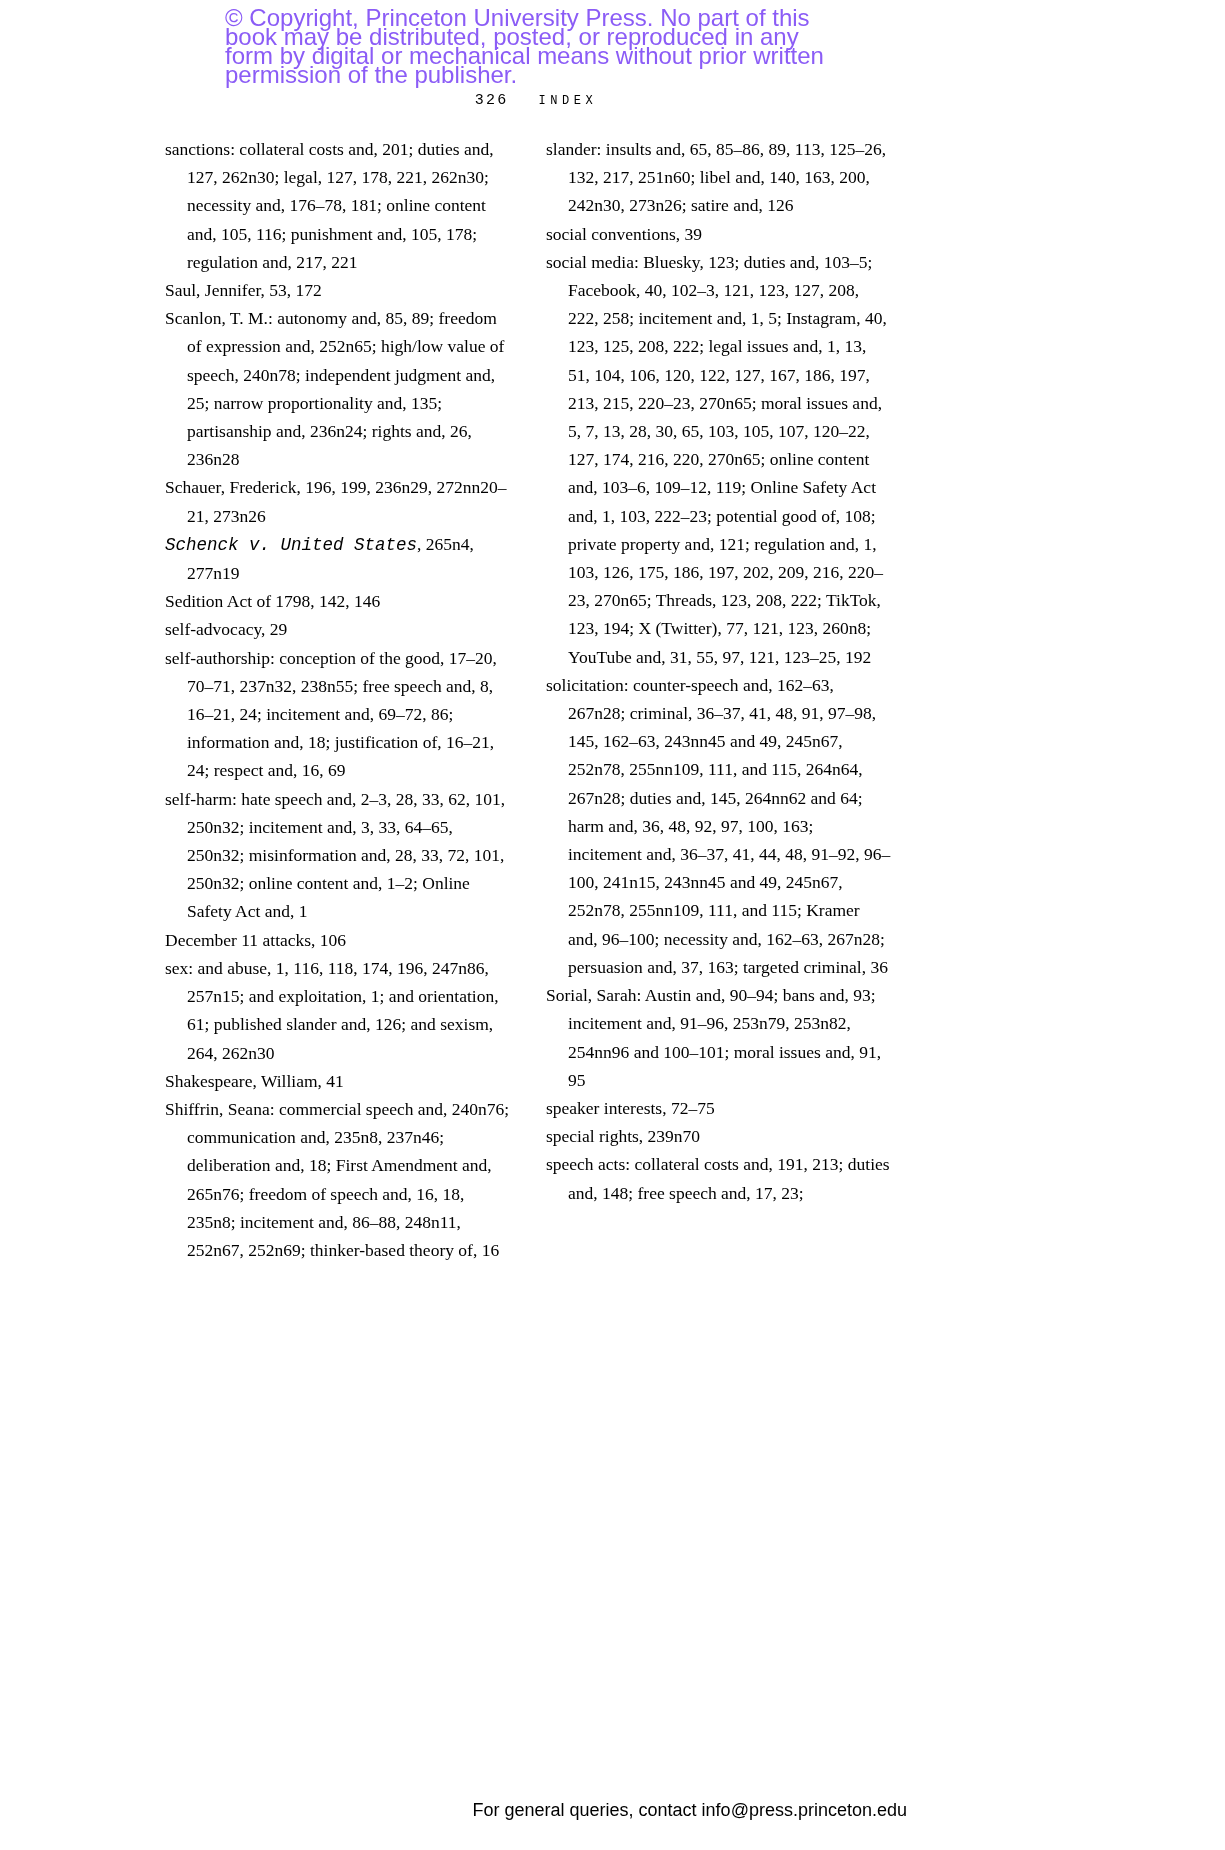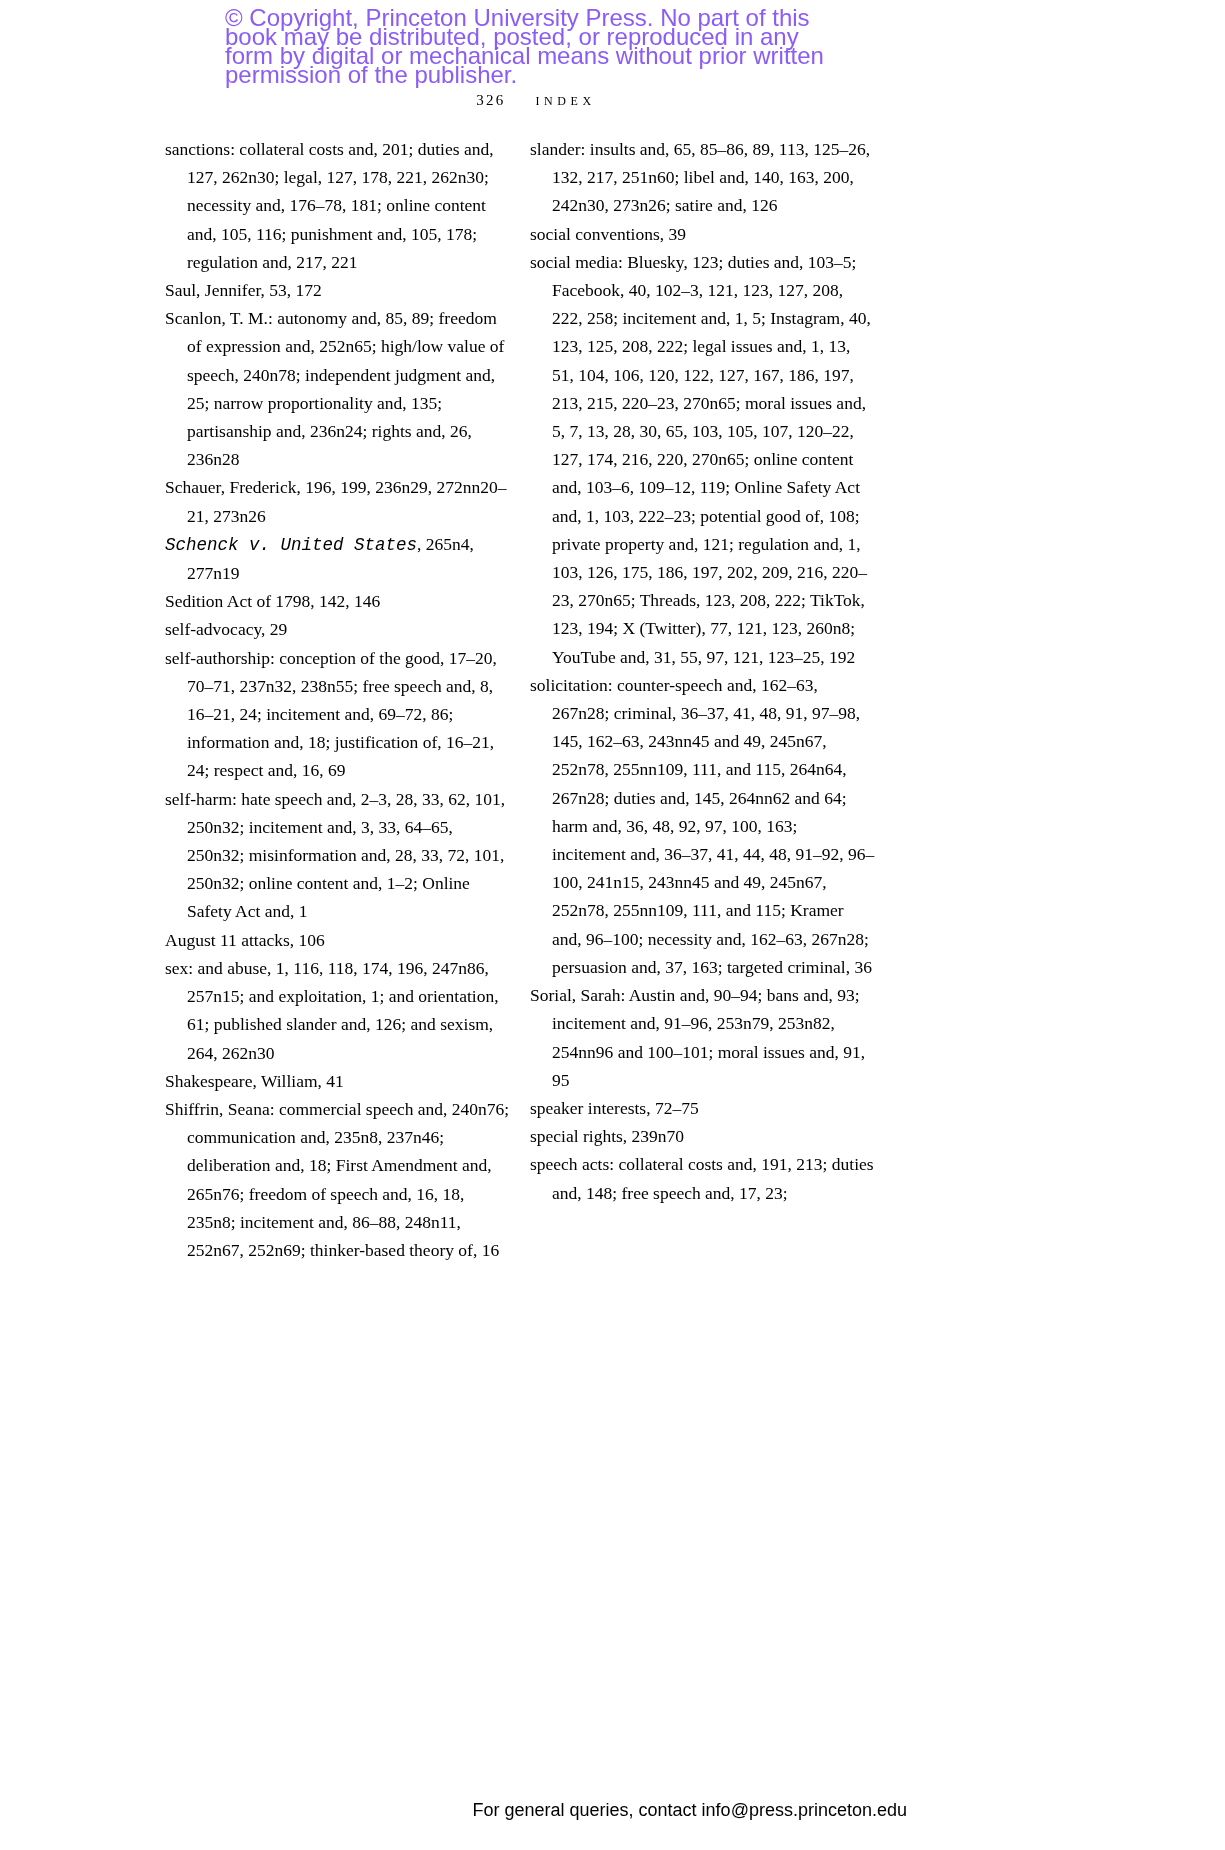--- a/index.html
+++ b/index.html
@@ -23,37 +23,38 @@
   }
   .content {
     position: absolute;
     left: 165px;
     top: 92px;
     width: 742px;
   }
   .page-header {
     display: flex;
     justify-content: center;
-    align-items: flex-end;
+    align-items: center;
     gap: 30px;
     margin-bottom: 26px;
     font-size: 15px;
+    font-family: Liberation Mono, monospace;
   }
   .page-number {
     letter-spacing: 0.15em;
   }
   .index-title {
     letter-spacing: 0.38em;
     font-variant: small-caps;
     text-transform: uppercase;
     font-size: 12px;
   }
   .columns {
     display: flex;
-    gap: 20px;
+    gap: 36px;
   }
   .col {
     width: 345px;
     font-size: 17.5px;
     line-height: 28.2px;
   }
   .entry {
     margin: 0;
     padding-left: 22px;
     text-indent: -22px;
@@ -87,21 +88,21 @@
     <div class="col" id="left-column">
         <p class="entry">sanctions: collateral costs and, 201; duties and, 127, 262n30; legal, 127, 178, 221, 262n30; necessity and, 176–78, 181; online content and, 105, 116; punishment and, 105, 178; regulation and, 217, 221</p>
         <p class="entry">Saul, Jennifer, 53, 172</p>
         <p class="entry">Scanlon, T. M.: autonomy and, 85, 89; freedom of expression and, 252n65; high/low value of speech, 240n78; independent judgment and, 25; narrow proportionality and, 135; partisanship and, 236n24; rights and, 26, 236n28</p>
         <p class="entry">Schauer, Frederick, 196, 199, 236n29, 272nn20–21, 273n26</p>
         <p class="entry"><i>Schenck v. United States</i>, 265n4, 277n19</p>
         <p class="entry">Sedition Act of 1798, 142, 146</p>
         <p class="entry">self-advocacy, 29</p>
         <p class="entry">self-authorship: conception of the good, 17–20, 70–71, 237n32, 238n55; free speech and, 8, 16–21, 24; incitement and, 69–72, 86; information and, 18; justification of, 16–21, 24; respect and, 16, 69</p>
         <p class="entry">self-harm: hate speech and, 2–3, 28, 33, 62, 101, 250n32; incitement and, 3, 33, 64–65, 250n32; misinformation and, 28, 33, 72, 101, 250n32; online content and, 1–2; Online Safety Act and, 1</p>
-        <p class="entry">August 11 attacks, 106</p>
+        <p class="entry">December 11 attacks, 106</p>
         <p class="entry">sex: and abuse, 1, 116, 118, 174, 196, 247n86, 257n15; and exploitation, 1; and orientation, 61; published slander and, 126; and sexism, 264, 262n30</p>
         <p class="entry">Shakespeare, William, 41</p>
         <p class="entry">Shiffrin, Seana: commercial speech and, 240n76; communication and, 235n8, 237n46; deliberation and, 18; First Amendment and, 265n76; freedom of speech and, 16, 18, 235n8; incitement and, 86–88, 248n11, 252n67, 252n69; thinker-based theory of, 16</p>
       </div>
     <div class="col" id="right-column">
         <p class="entry">slander: insults and, 65, 85–86, 89, 113, 125–26, 132, 217, 251n60; libel and, 140, 163, 200, 242n30, 273n26; satire and, 126</p>
         <p class="entry">social conventions, 39</p>
         <p class="entry">social media: Bluesky, 123; duties and, 103–5; Facebook, 40, 102–3, 121, 123, 127, 208, 222, 258; incitement and, 1, 5; Instagram, 40, 123, 125, 208, 222; legal issues and, 1, 13, 51, 104, 106, 120, 122, 127, 167, 186, 197, 213, 215, 220–23, 270n65; moral issues and, 5, 7, 13, 28, 30, 65, 103, 105, 107, 120–22, 127, 174, 216, 220, 270n65; online content and, 103–6, 109–12, 119; Online Safety Act and, 1, 103, 222–23; potential good of, 108; private property and, 121; regulation and, 1, 103, 126, 175, 186, 197, 202, 209, 216, 220–23, 270n65; Threads, 123, 208, 222; TikTok, 123, 194; X (Twitter), 77, 121, 123, 260n8; YouTube and, 31, 55, 97, 121, 123–25, 192</p>
         <p class="entry">solicitation: counter-speech and, 162–63, 267n28; criminal, 36–37, 41, 48, 91, 97–98, 145, 162–63, 243nn45 and 49, 245n67, 252n78, 255nn109, 111, and 115, 264n64, 267n28; duties and, 145, 264nn62 and 64; harm and, 36, 48, 92, 97, 100, 163; incitement and, 36–37, 41, 44, 48, 91–92, 96–100, 241n15, 243nn45 and 49, 245n67, 252n78, 255nn109, 111, and 115; Kramer and, 96–100; necessity and, 162–63, 267n28; persuasion and, 37, 163; targeted criminal, 36</p>
         <p class="entry">Sorial, Sarah: Austin and, 90–94; bans and, 93; incitement and, 91–96, 253n79, 253n82, 254nn96 and 100–101; moral issues and, 91, 95</p>

